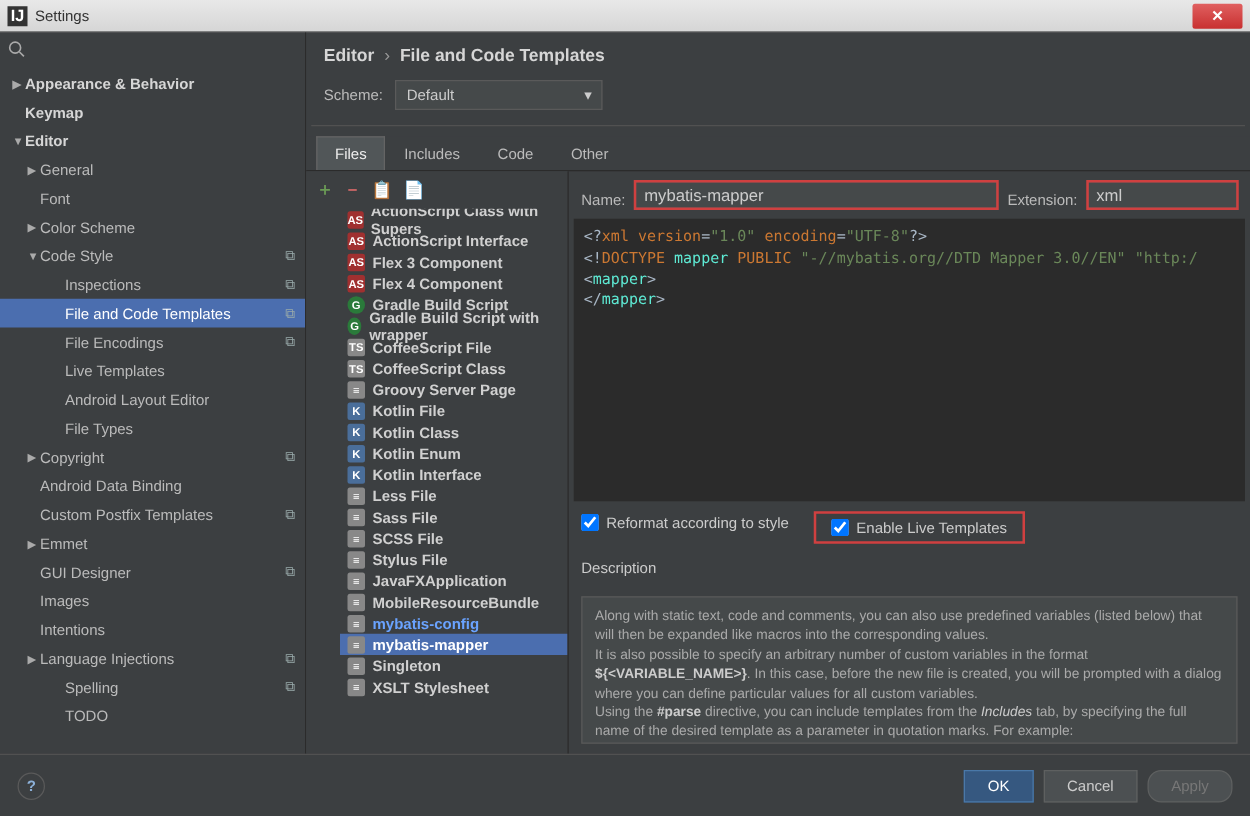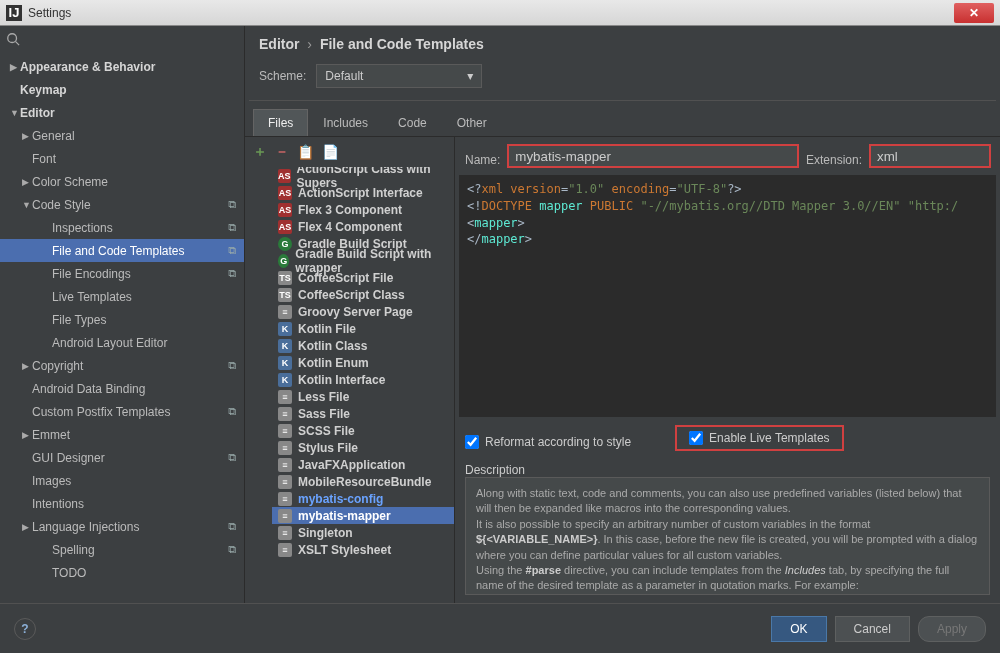--- a/index.html
+++ b/index.html
@@ -234,32 +234,32 @@
     margin:0 4px;
   }
   .code-area .t-punc { color:#a9b7c6; }
   .code-area .t-header { color:#cc7832; }
   .code-area .t-str { color:#6a8759; }
   .code-area .t-tag { color:#5eead4; }
   .code-area .t-brace { color:#a9b7c6; }
 
   .chk-row {
     display:flex;
-    align-items:flex-end;
-    gap:46px;
+    align-items:flex-start;
+    gap:22px;
     padding:10px 10px;
   }
   .chk-row label { display:flex; align-items:center; gap:6px; color:#ccc; }
   .chk-row input[type=checkbox] { width:14px; height:14px; }
   .red-box2 { outline:2px solid #d04040; padding:4px 12px; }
 
   .desc {
     padding:4px 10px 8px 10px;
   }
-  .desc .desc-label { color:#ccc; margin-bottom:0; }
+  .desc .desc-label { color:#ccc; margin-bottom:16px; }
   .desc .desc-box {
     background:#45494a;
     border:1px solid #5a5a5a;
     padding:8px 10px;
     color:#aaa;
     line-height:1.4;
     height:118px;
     overflow:hidden;
     font-size:11px;
   }
@@ -363,25 +363,25 @@
           <span class="caret"></span>
           <span>File Encodings</span>
           <span class="copy-icon">⧉</span>
         </div>
         <div class="item level-2">
           <span class="caret"></span>
           <span>Live Templates</span>
         </div>
         <div class="item level-2">
           <span class="caret"></span>
+          <span>Android Layout Editor</span>
+        </div>
+        <div class="item level-2">
+          <span class="caret"></span>
           <span>File Types</span>
-        </div>
-        <div class="item level-2">
-          <span class="caret"></span>
-          <span>Android Layout Editor</span>
         </div>
         <div class="item level-1">
           <span class="caret">▶</span>
           <span>Copyright</span>
           <span class="copy-icon">⧉</span>
         </div>
         <div class="item level-1">
           <span class="caret"></span>
           <span>Android Data Binding</span>
         </div>

